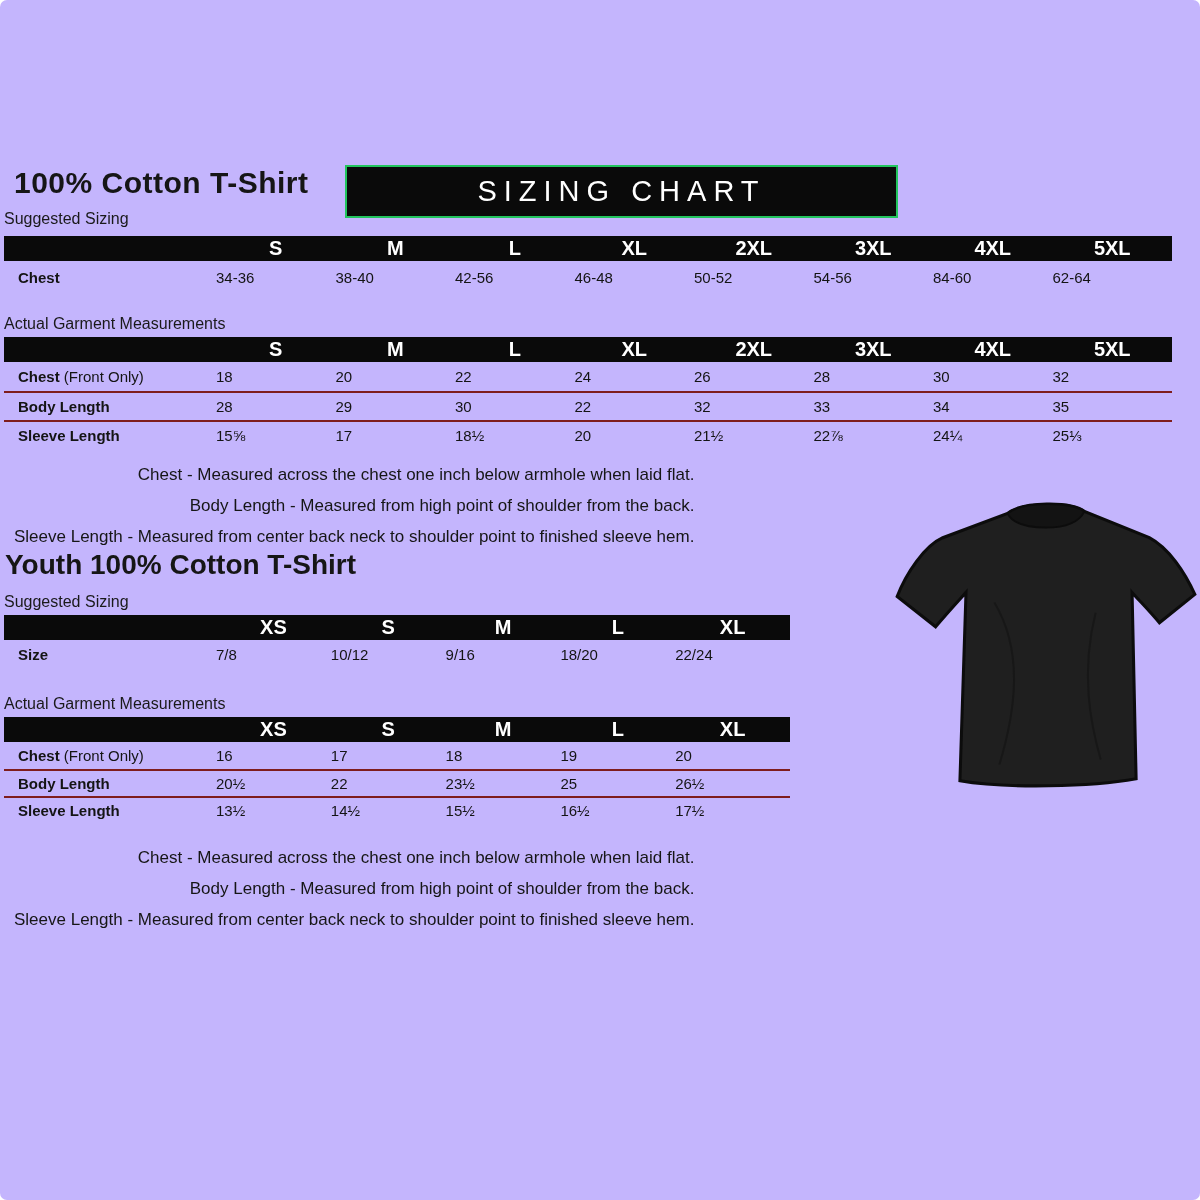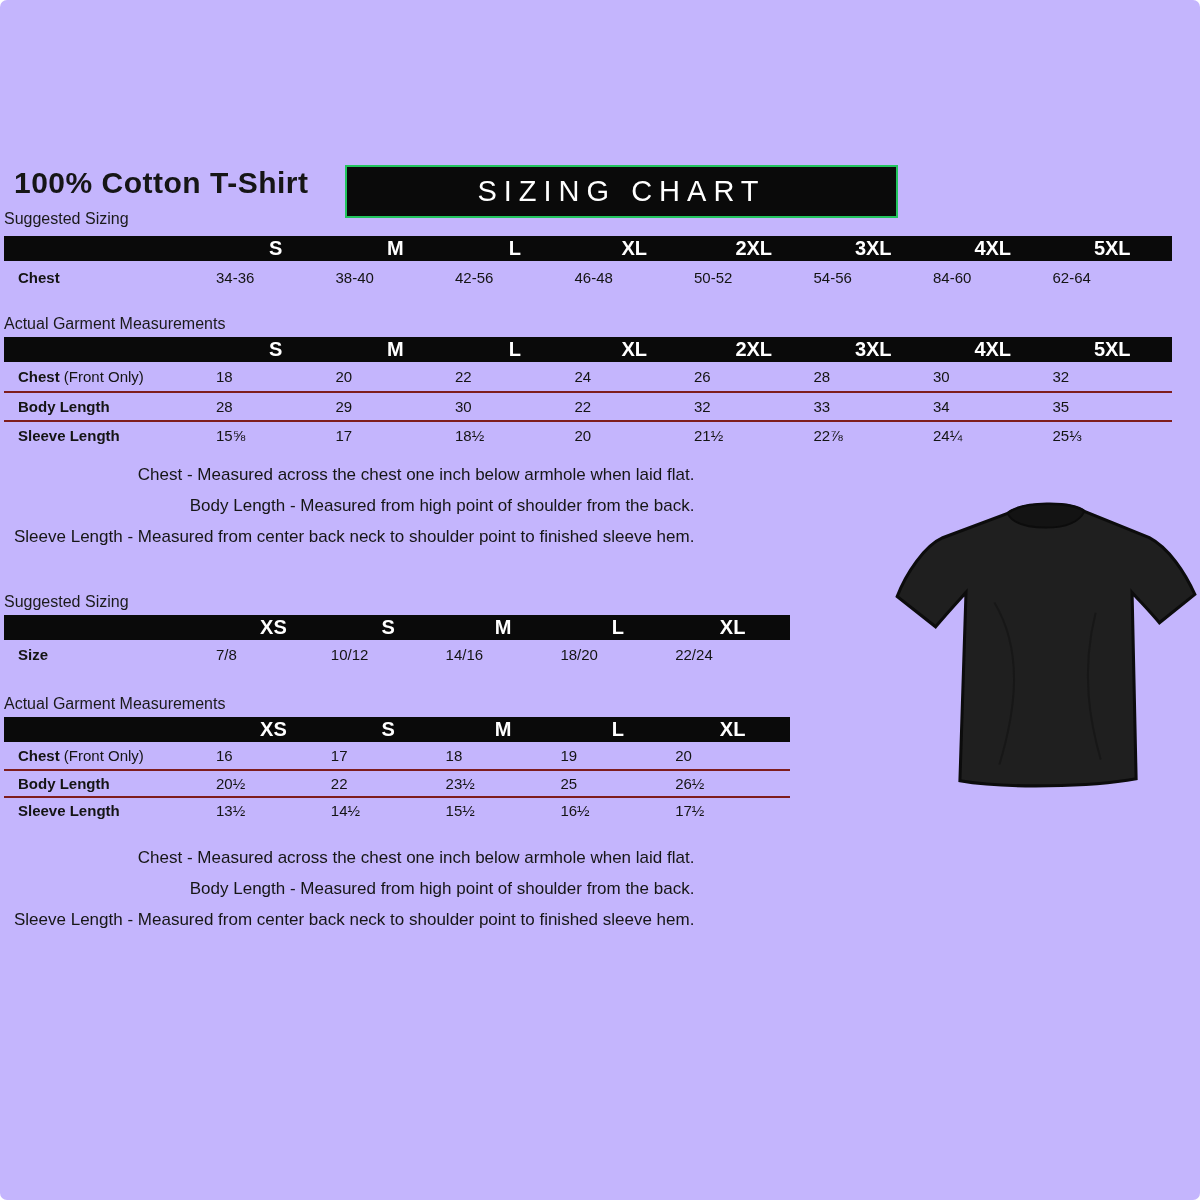--- a/index.html
+++ b/index.html
@@ -130,37 +130,38 @@
         <div class="cell">25⅓</div>
       </div>
     </div>
 
   <div class="notes" style="top:459px;">
       <div class="note-line">Chest - Measured across the chest one inch below armhole when laid flat.</div>
       <div class="note-line">Body Length - Measured from high point of shoulder from the back.</div>
       <div class="note-line">Sleeve Length - Measured from center back neck to shoulder point to finished sleeve hem.</div>
     </div>
 
+  <div class="youth-title">Youth 100% Cotton T-Shirt</div>
 
   <div class="section-label" style="top:593px;">Suggested Sizing</div>
 
   <div class="table t-youth1" style="top:615px; width:786px;">
       <div class="thead" style="grid-template-columns: 212px repeat(5, 1fr);">
         <div class="cell label-cell"></div>
         <div class="cell">XS</div>
         <div class="cell">S</div>
         <div class="cell">M</div>
         <div class="cell">L</div>
         <div class="cell">XL</div>
       </div>
       <div class="trow" style="grid-template-columns: 212px repeat(5, 1fr);">
         <div class="cell label-cell"><span class="b">Size</span></div>
         <div class="cell">7/8</div>
         <div class="cell">10/12</div>
-        <div class="cell">14/16</div>
+        <div class="cell">9/16</div>
         <div class="cell">18/20</div>
         <div class="cell">22/24</div>
       </div>
     </div>
 
   <div class="section-label" style="top:695px;">Actual Garment Measurements</div>
 
   <div class="table t-youth2" style="top:717px; width:786px;">
       <div class="thead" style="grid-template-columns: 212px repeat(5, 1fr);">
         <div class="cell label-cell"></div>

